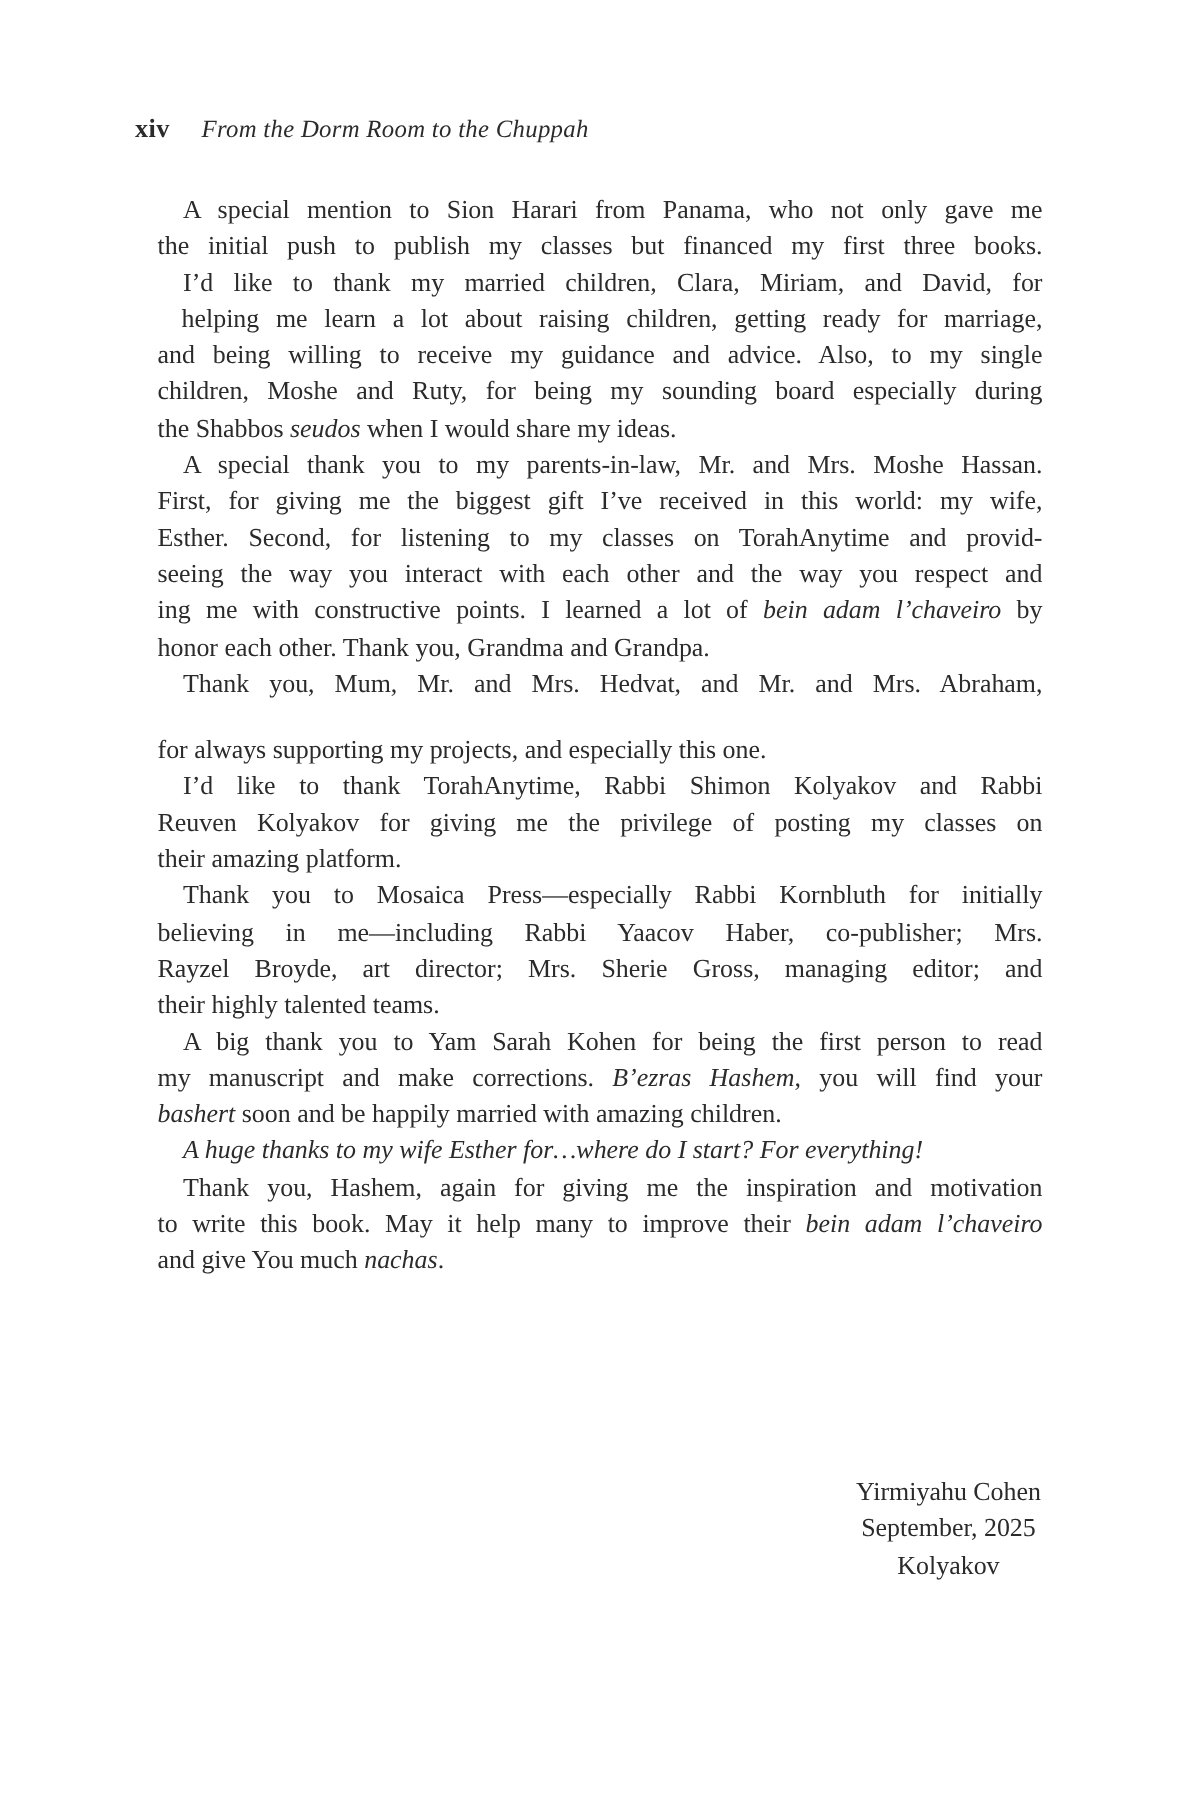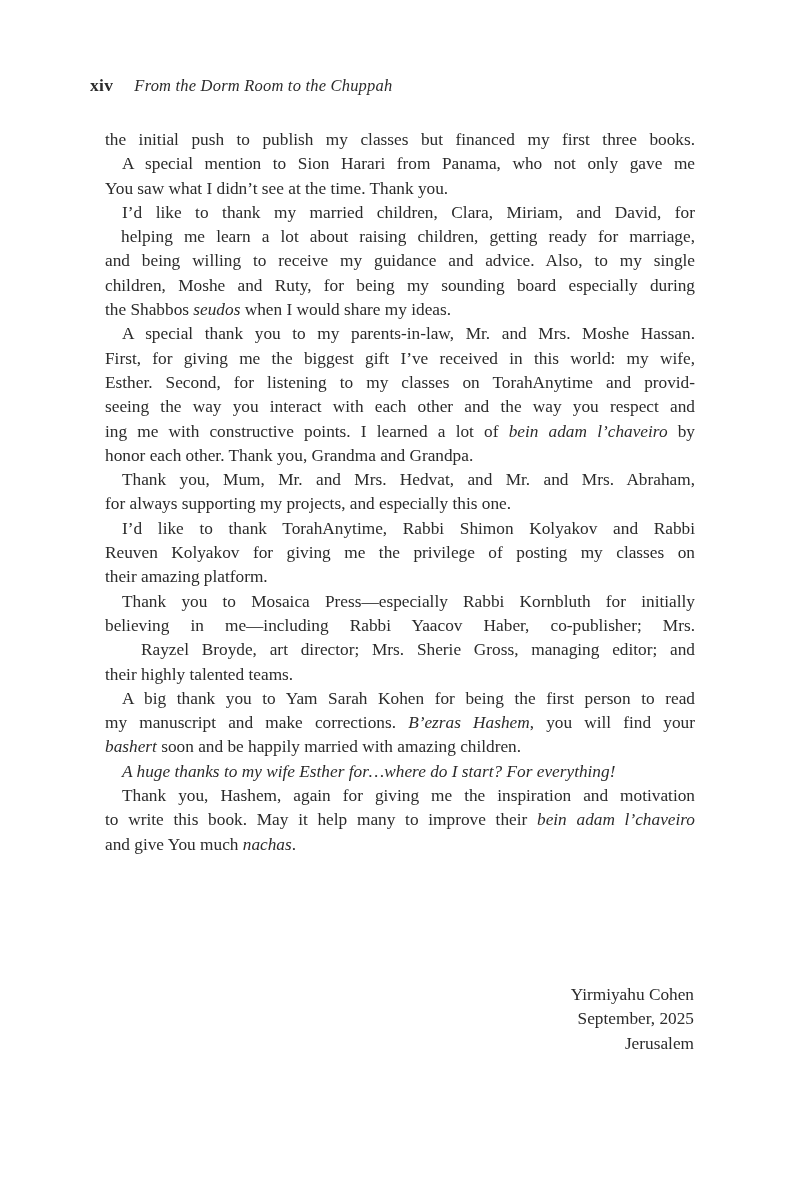--- a/index.html
+++ b/index.html
@@ -8,78 +8,77 @@
     .header { position: absolute; left: 90px; top: 73px; height: 24px; line-height: 24px; font-size: 16px; white-space: nowrap; }
     .folio { font-family: "Liberation Serif", serif; font-weight: bold; font-size: 17.5px; letter-spacing: 0.3px; }
     .running-title { font-family: "Liberation Serif", serif; font-style: italic; font-size: 16.5px; margin-left: 16px; letter-spacing: 0.2px; }
     .body-text { position: absolute; left: 105px; top: 128px; width: 590px; }
     .line { height: 24.3px; line-height: 24.3px; font-size: 17.3px; font-family: "Liberation Serif", serif;
             text-align: justify; text-align-last: justify; white-space: nowrap; overflow: visible; }
     .line.last { text-align-last: left; }
     .line.indent { padding-left: 17px; }
     .line .it { font-style: italic; }
     .sig { position: absolute; right: 106px; top: 983px; text-align: right; font-family: "Liberation Serif", serif; font-size: 17.3px; }
-    .sig div { height: 24.3px; line-height: 24.3px; }
+    .sig div { height: 24.3px; line-height: 24.3px; text-align: center; }
   </style>
 </head>
 <body>
 
 <div class="header">
   <span class="folio">xiv</span>
   <span class="running-title">From the Dorm Room to the Chuppah</span>
 </div>
 
 <div class="body-text" id="body-text">
     <div>
+      <div class="line indent" style="white-space: normal;"><span>A special mention to Sion Harari from Panama, who not only gave me</span></div>
       <div class="line" style="white-space: normal;"><span>the initial push to publish my classes but financed my first three books.</span></div>
-      <div class="line indent" style="white-space: normal;"><span>A special mention to Sion Harari from Panama, who not only gave me</span></div>
-      <div class="line last" style="white-space: nowrap;"><span>You saw what I didn’t see at the time. Thank you.</span></div>
     </div>
     <div>
       <div class="line indent" style="white-space: normal;"><span>I’d like to thank my married children, Clara, Miriam, and David, for</span></div>
       <div class="line" style="white-space: normal; margin-left: 16px;"><span>helping me learn a lot about raising children, getting ready for marriage,</span></div>
       <div class="line" style="white-space: normal;"><span>and being willing to receive my guidance and advice. Also, to my single</span></div>
       <div class="line" style="white-space: normal;"><span>children, Moshe and Ruty, for being my sounding board especially during</span></div>
       <div class="line last" style="white-space: nowrap;"><span>the Shabbos </span><span class="it">seudos</span><span> when I would share my ideas.</span></div>
     </div>
     <div>
       <div class="line indent" style="white-space: normal;"><span>A special thank you to my parents-in-law, Mr. and Mrs. Moshe Hassan.</span></div>
       <div class="line" style="white-space: normal;"><span>First, for giving me the biggest gift I’ve received in this world: my wife,</span></div>
       <div class="line" style="white-space: normal;"><span>Esther. Second, for listening to my classes on TorahAnytime and provid-</span></div>
       <div class="line" style="white-space: normal;"><span>seeing the way you interact with each other and the way you respect and</span></div>
       <div class="line" style="white-space: normal; letter-spacing: 0px;"><span>ing me with constructive points. I learned a lot of </span><span class="it">bein adam l’chaveiro</span><span> by</span></div>
       <div class="line last" style="white-space: nowrap;"><span>honor each other. Thank you, Grandma and Grandpa.</span></div>
     </div>
     <div>
       <div class="line indent" style="white-space: normal;"><span>Thank you, Mum, Mr. and Mrs. Hedvat, and Mr. and Mrs. Abraham,</span></div>
-      <div class="line last" style="white-space: nowrap;"><span>for always supporting my projects, and especially this one.</span></div>
+      <div class="line last" style="white-space: nowrap; margin-top: 20px;"><span>for always supporting my projects, and especially this one.</span></div>
     </div>
     <div>
       <div class="line indent" style="white-space: normal;"><span>I’d like to thank TorahAnytime, Rabbi Shimon Kolyakov and Rabbi</span></div>
       <div class="line" style="white-space: normal;"><span>Reuven Kolyakov for giving me the privilege of posting my classes on</span></div>
       <div class="line last" style="white-space: nowrap;"><span>their amazing platform.</span></div>
     </div>
     <div>
       <div class="line indent" style="white-space: normal;"><span>Thank you to Mosaica Press—especially Rabbi Kornbluth for initially</span></div>
       <div class="line" style="white-space: normal;"><span>believing in me—including Rabbi Yaacov Haber, co-publisher; Mrs.</span></div>
-      <div class="line" style="white-space: normal; margin-left: 36px;"><span>Rayzel Broyde, art director; Mrs. Sherie Gross, managing editor; and</span></div>
+      <div class="line" style="white-space: normal;"><span>Rayzel Broyde, art director; Mrs. Sherie Gross, managing editor; and</span></div>
       <div class="line last" style="white-space: nowrap;"><span>their highly talented teams.</span></div>
     </div>
     <div>
       <div class="line indent" style="white-space: normal;"><span>A big thank you to Yam Sarah Kohen for being the first person to read</span></div>
       <div class="line" style="white-space: normal;"><span>my manuscript and make corrections. </span><span class="it">B’ezras Hashem</span><span>, you will find your</span></div>
       <div class="line last" style="white-space: nowrap;"><span class="it">bashert</span><span> soon and be happily married with amazing children.</span></div>
     </div>
     <div>
       <div class="line indent last" style="white-space: nowrap; font-style: italic;"><span>A huge thanks to my wife Esther for…where do I start? For everything!</span></div>
     </div>
     <div>
       <div class="line indent" style="white-space: normal;"><span>Thank you, Hashem, again for giving me the inspiration and motivation</span></div>
       <div class="line" style="white-space: normal;"><span>to write this book. May it help many to improve their </span><span class="it">bein adam l’chaveiro</span></div>
       <div class="line last" style="white-space: nowrap;"><span>and give You much </span><span class="it">nachas</span><span>.</span></div>
     </div>
   </div>
 
 <div class="sig">
   <div>Yirmiyahu Cohen</div>
   <div>September, 2025</div>
-  <div>Jerusalem</div>
+  <div>Kolyakov</div>
 </div>
 
 </body></html>

